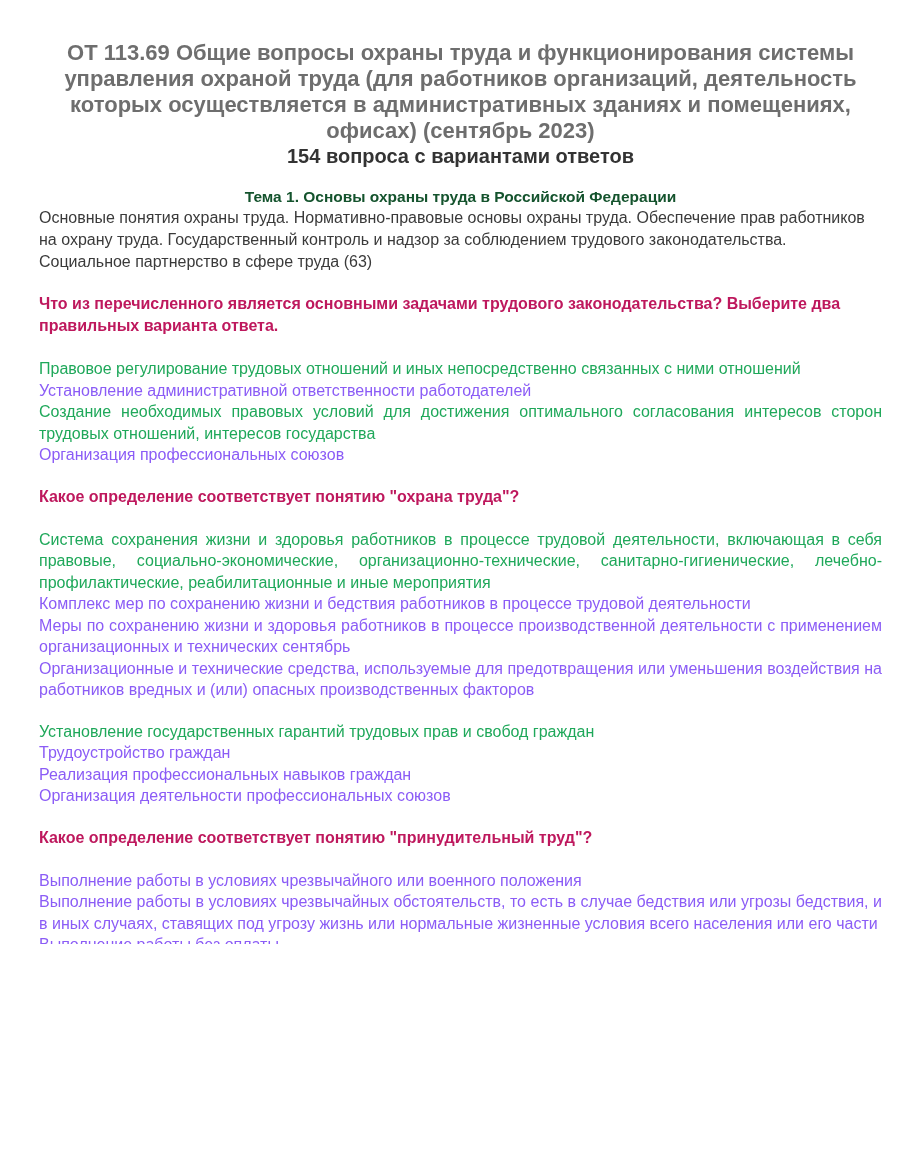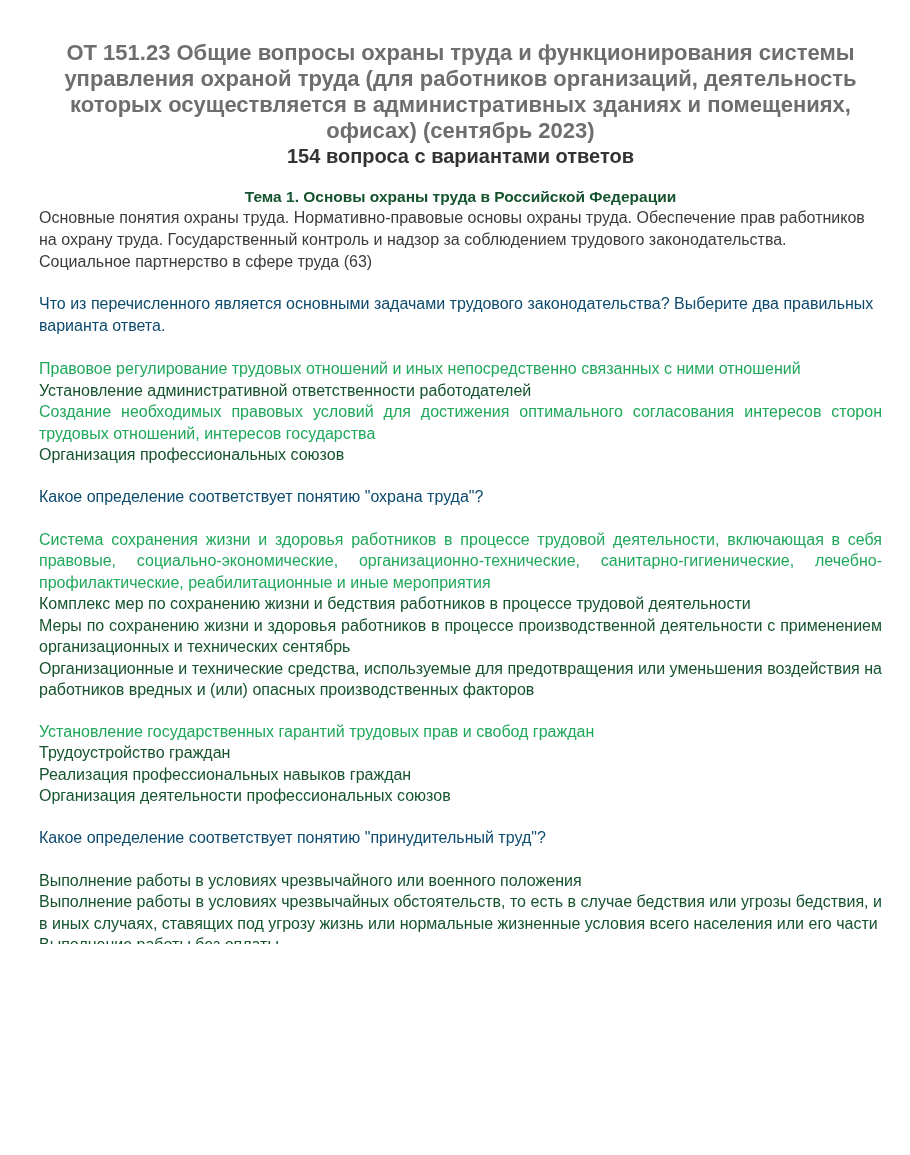--- a/index.html
+++ b/index.html
@@ -2,31 +2,31 @@
 <html><head>
 <meta charset="utf-8">
 <style>
   html, body { margin: 0; padding: 0; background: #ffffff; }
   body { width: 910px; height: 1155px; overflow: hidden; position: relative; font-family: "Liberation Sans", sans-serif; }
   .page { position: absolute; left: 39px; top: 40px; width: 843px; color: #333333; }
   .doc-title { text-align: center; font-family: "Liberation Sans", sans-serif; font-weight: bold; font-size: 22px; line-height: 26px; color: #6e6e6e; margin: 0 0 2px 0; letter-spacing: 0px; }
   .doc-subtitle { text-align: center; font-weight: bold; font-size: 20px; line-height: 20px; color: #333; margin: 0 0 20px 0; }
   .topic-title { text-align: center; font-weight: bold; font-size: 15.5px; line-height: 21px; color: #14532d; margin: 0; }
   .topic-desc { font-size: 16px; line-height: 22px; color: #3a3a3a; margin: 0 0 20px 0; }
-  .question { font-weight: normal; font-size: 16px; line-height: 22px; color: #0c4a6e; margin: 0 0 21px 0; }
+  .question { font-weight: bold; font-size: 16px; line-height: 22px; color: #be185d; margin: 0 0 21px 0; }
   .answers { margin: 0 0 20px 0; padding: 0; list-style: none; }
-  .answer { font-size: 16px; line-height: 21.5px; color: #14532d; margin: 0; text-align: justify; }
+  .answer { font-size: 16px; line-height: 21.5px; color: #8b5cf6; margin: 0; text-align: justify; }
   .answer.correct { color: #1fa85a; font-weight: normal; }
   .cut { height: 10px; overflow: hidden; }
 </style>
 </head>
 <body>
 
 <div class="page">
-  <h1 class="doc-title">ОТ 151.23 Общие вопросы охраны труда и функционирования системы управления охраной труда (для работников организаций, деятельность которых осуществляется в административных зданиях и помещениях, офисах) (сентябрь 2023)</h1>
+  <h1 class="doc-title">ОТ 113.69 Общие вопросы охраны труда и функционирования системы управления охраной труда (для работников организаций, деятельность которых осуществляется в административных зданиях и помещениях, офисах) (сентябрь 2023)</h1>
   <div class="doc-subtitle">154 вопроса с вариантами ответов</div>
 
   <div class="topic-title">Тема 1. Основы охраны труда в Российской Федерации</div>
   <div class="topic-desc">Основные понятия охраны труда. Нормативно-правовые основы охраны труда. Обеспечение прав работников на охрану труда. Государственный контроль и надзор за соблюдением трудового законодательства. Социальное партнерство в сфере труда (63)</div>
 
   <div>
     <div class="question">Что из перечисленного является основными задачами трудового законодательства? Выберите два правильных варианта ответа.</div>
     <ul class="answers">
       <li class="answer correct">Правовое регулирование трудовых отношений и иных непосредственно связанных с ними отношений</li>
       <li class="answer">Установление административной ответственности работодателей</li>

